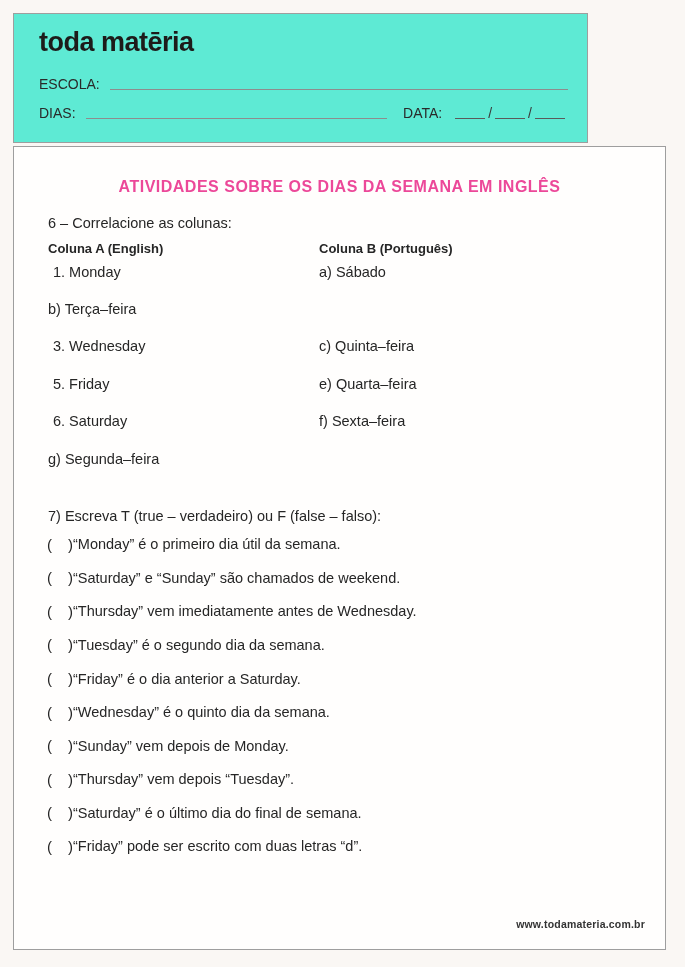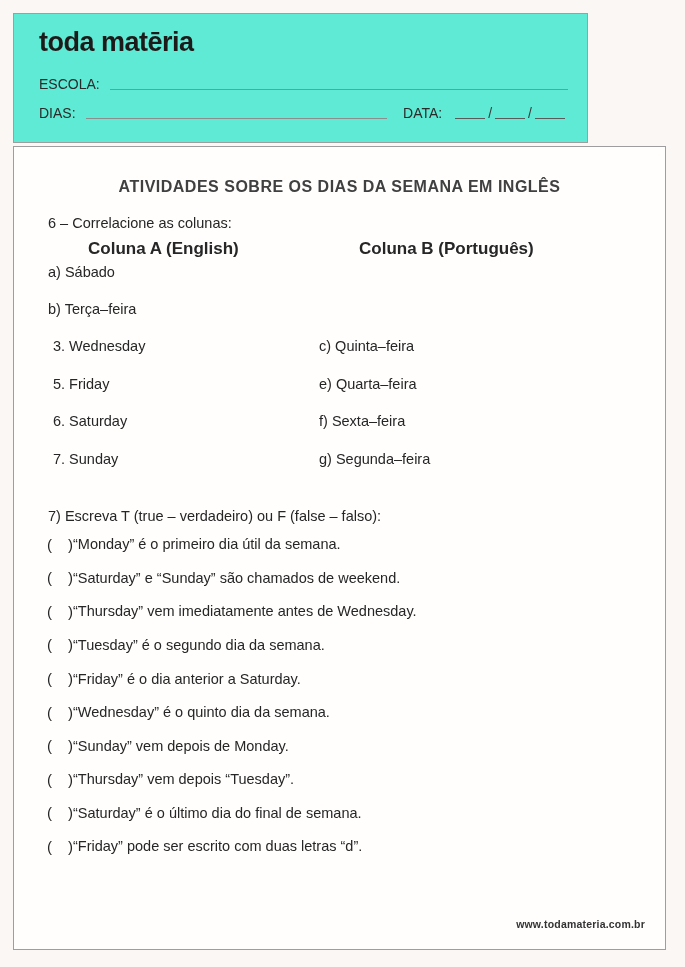--- a/index.html
+++ b/index.html
@@ -29,25 +29,25 @@
   .blank { width:30px; border-bottom:1px solid #5a5a5a; height:5px; margin:0 3px 2px 3px; }
   .slash { line-height:16px; color:#3a3a3a; }
 
   
   .ws-box {
     position:absolute; left:13px; top:146px; width:653px; height:804px;
     border:1px solid #9e9e9e; background:#fffefd;
   }
   .ws-title {
     margin-top:30px; text-align:center; font-size:16px; font-weight:700;
-    letter-spacing:0.5px; line-height:20px; color:#404040;
+    letter-spacing:0.5px; line-height:20px; color:#ec4899;
   }
   .ws-body { padding:0 20px 0 34px; }
   .q6-prompt { margin-top:19px; font-size:14.5px; line-height:15px; }
-  .col-headers { display:flex; margin-top:10px; font-weight:700; font-size:17px; line-height:15px;margin-left:40px; }
+  .col-headers { display:flex; margin-top:10px; font-weight:700; font-size:13px; line-height:15px; }
   .ha { width:271px; }
   .match-grid { margin-top:-3px; }
   .mrow { display:flex; height:37.4px; align-items:center; font-size:14.5px; }
   .ma { width:271px; padding-left:5px; }
   .q7-prompt { margin-top:32px; font-size:14.5px; line-height:15px; }
   .stmt-list { margin-top:3px; }
   .stmt { display:flex; height:33.6px; align-items:center; font-size:14.5px; margin-left:-1px; }
   .parens { display:inline-flex; width:26px; justify-content:space-between; font-size:15px; }
   .stmt-text { margin-left:0; }
   .footer-url {
@@ -88,39 +88,39 @@
     <div class="ws-body">
       <div class="q6-prompt">6 – Correlacione as colunas:</div>
 
       <div class="col-headers">
         <span class="ha">Coluna A (English)</span>
         <span class="hb">Coluna B (Português)</span>
       </div>
 
       <div class="match-grid">
         <div class="mrow">
+          <span class="ma">1. Monday</span>
           <span class="mb">a) Sábado</span>
         </div>
         <div class="mrow">
           <span class="mb">b) Terça–feira</span>
         </div>
         <div class="mrow">
           <span class="ma">3. Wednesday</span>
           <span class="mb">c) Quinta–feira</span>
         </div>
         <div class="mrow">
           <span class="ma">5. Friday</span>
           <span class="mb">e) Quarta–feira</span>
         </div>
         <div class="mrow">
           <span class="ma">6. Saturday</span>
           <span class="mb">f) Sexta–feira</span>
         </div>
         <div class="mrow">
-          <span class="ma">7. Sunday</span>
           <span class="mb">g) Segunda–feira</span>
         </div>
       </div>
 
       <div class="q7-prompt">7) Escreva T (true – verdadeiro) ou F (false – falso):</div>
 
       <div class="stmt-list">
         <div class="stmt">
           <span class="parens">
               <span>(</span>

